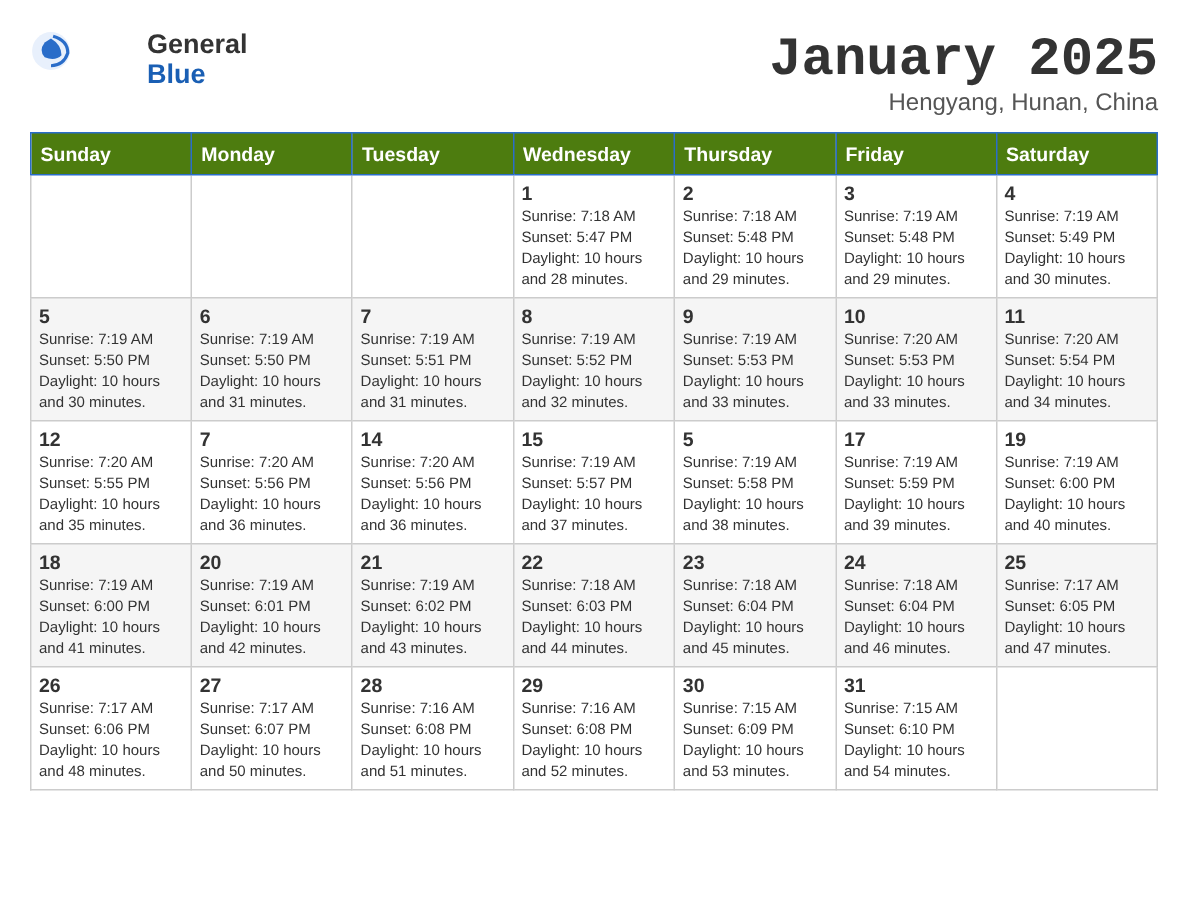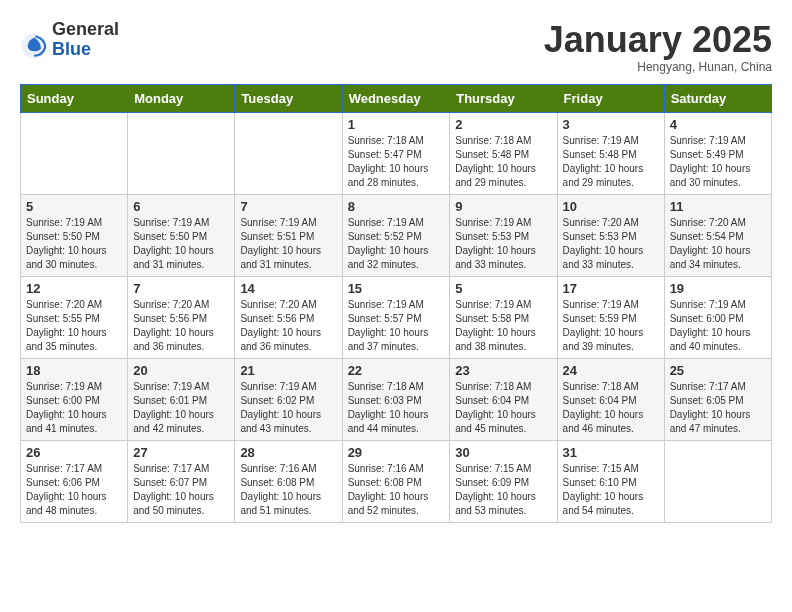--- a/index.html
+++ b/index.html
@@ -11,21 +11,22 @@
       padding: 20px;
     }
     .header {
       display: flex;
       justify-content: space-between;
       align-items: flex-start;
       margin-bottom: 10px;
     }
     .logo {
       display: flex;
-      align-items: flex-end;
+      align-items: flex-start;
+      gap: 46px;
     }
     .logo-text {
       font-size: 18px;
       font-weight: bold;
       line-height: 1.1;
     }
     .logo-general { color: #333; }
     .logo-blue { color: #1a5fb4; }
     .logo-icon {
       width: 28px;
@@ -33,23 +34,24 @@
       margin-right: 4px;
     }
     .title-area {
       text-align: right;
     }
     .month-title {
       font-size: 36px;
       font-weight: bold;
       color: #333;
       line-height: 1.1;
+      font-family: Liberation Mono, monospace;
     }
     .location {
-      font-size: 12px;
+      font-size: 16px;
       color: #555;
     }
     .calendar {
       width: 100%;
       border-collapse: collapse;
       border: 1px solid #ccc;
     }
     .calendar th {
       background-color: #4d7c0f;
       color: #fff;

